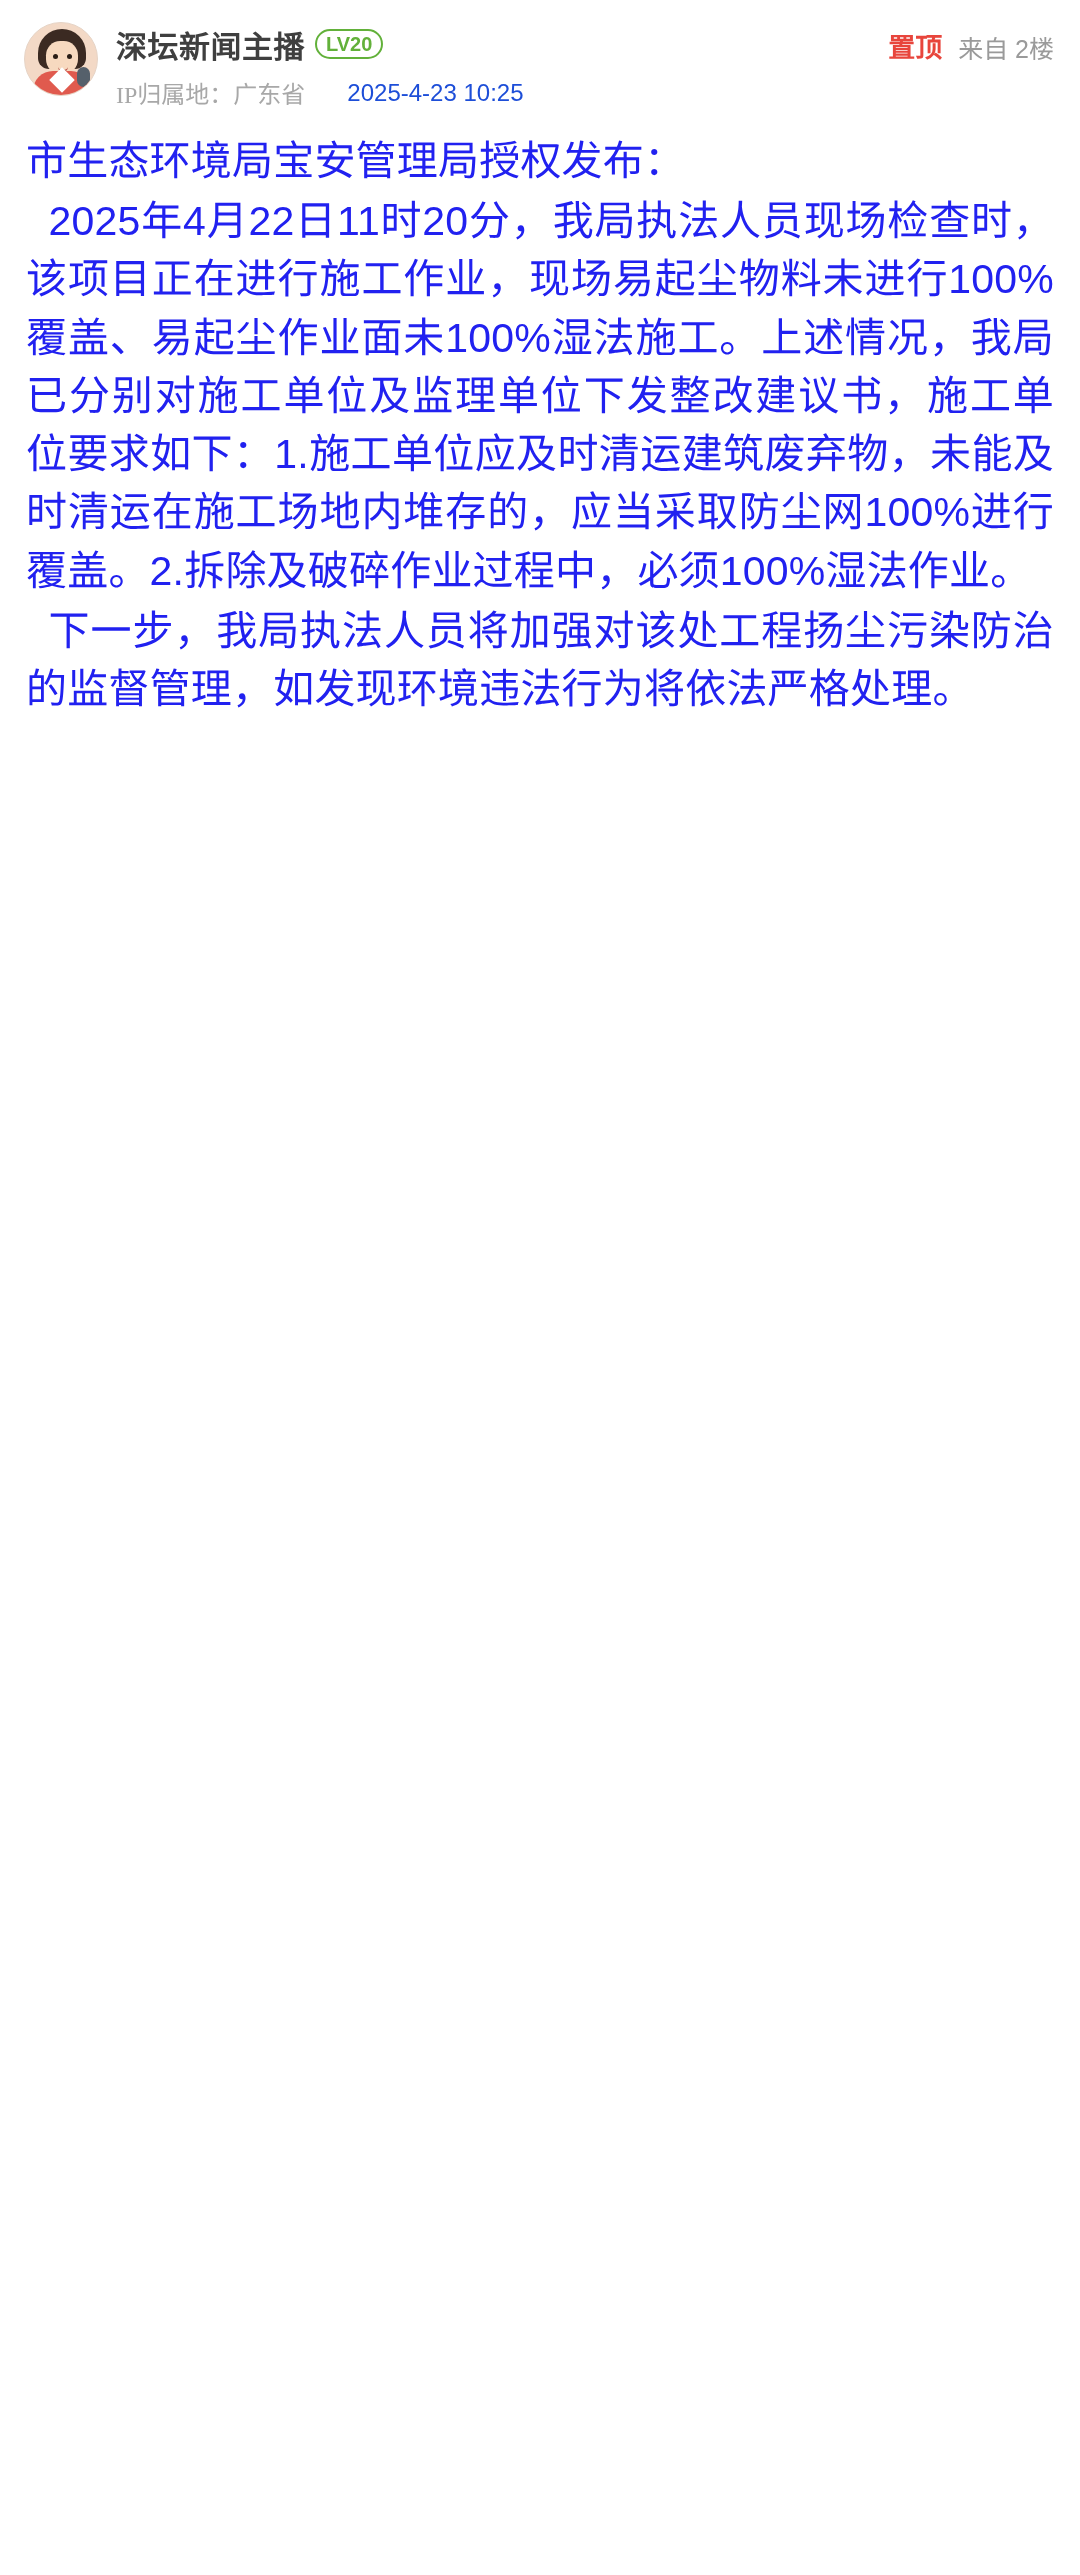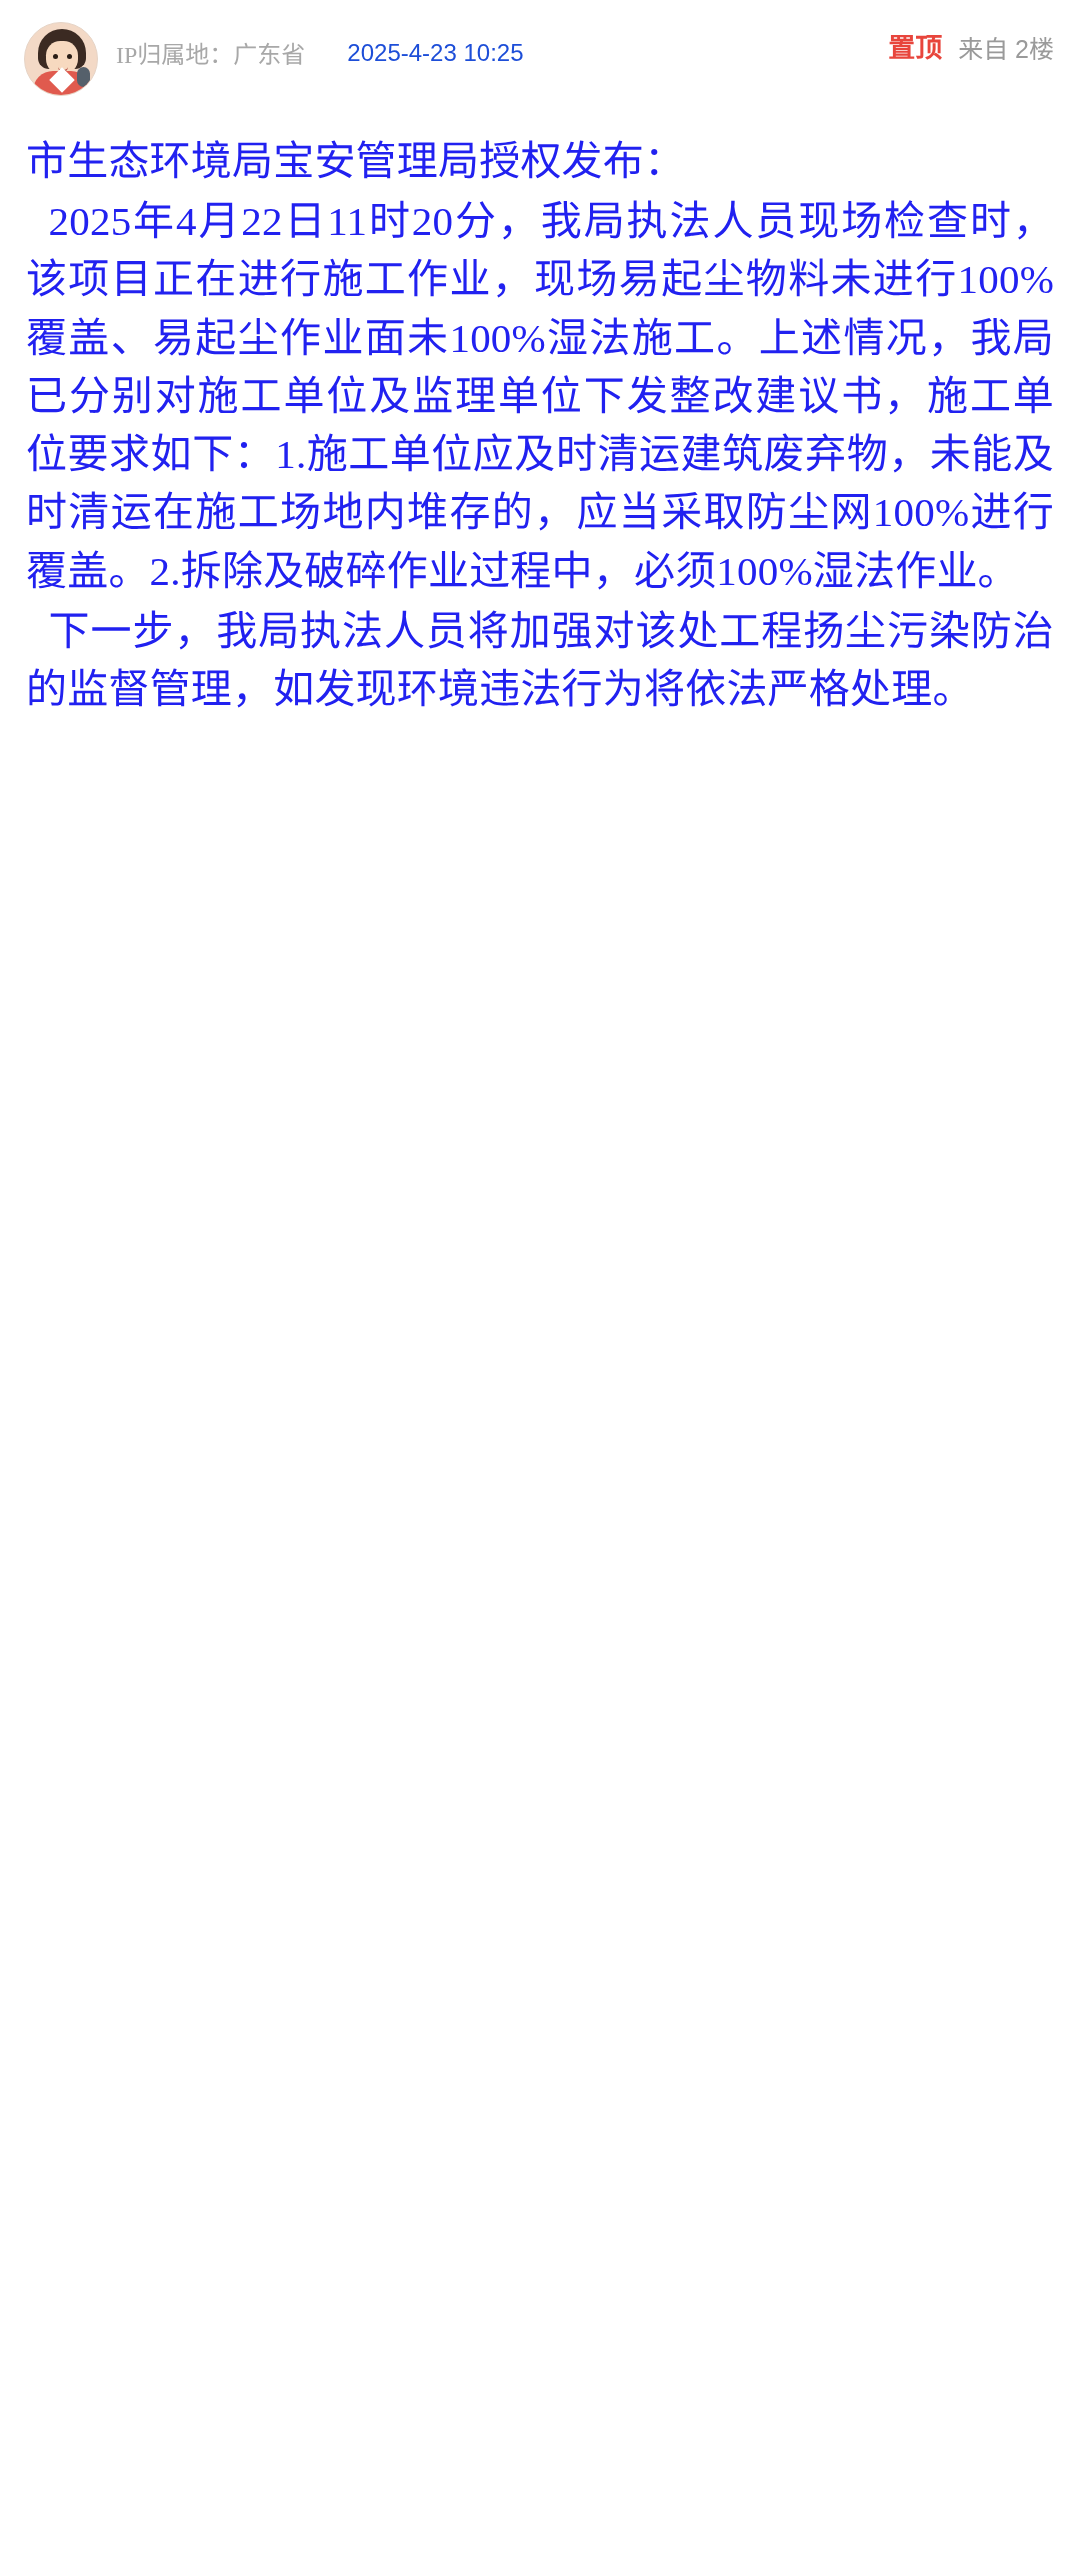--- a/index.html
+++ b/index.html
@@ -172,21 +172,21 @@
   }
 
   
   .post-body {
     padding: 6px 26px 40px 26px;
     box-sizing: border-box;
     color: #2121f0;
     font-size: 41px;
     line-height: 1.42;
     letter-spacing: 0.2px;
-    font-family: Liberation Serif, serif;
+    font-family: Liberation Sans, sans-serif;
   }
   .post-body p {
     margin: 0 0 2px 0;
     text-align: justify;
     text-justify: inter-ideograph;
   }
   .p-indent { text-indent: 0.55em; }
 </style>
 </head>
 <body>
@@ -200,20 +200,24 @@
       <div class="face"></div>
       <div class="eye-l"></div>
       <div class="eye-r"></div>
       <div class="mouth"></div>
       <div class="body"></div>
       <div class="collar"></div>
       <div class="mic"></div>
     </div>
 
     <div class="header-text">
+      <div class="name-row">
+        <span class="author-name">深坛新闻主播</span>
+        <span class="level-badge">LV20</span>
+      </div>
       <div class="meta-row">
         <span class="meta-ip"><span>IP归属地：</span><span>广东省</span></span>
         <span class="meta-time">2025-4-23 10:25</span>
       </div>
     </div>
 
     <div class="header-right">
       <span class="pin-tag">置顶</span>
       <span class="from-text">来自 2楼</span>
     </div>

